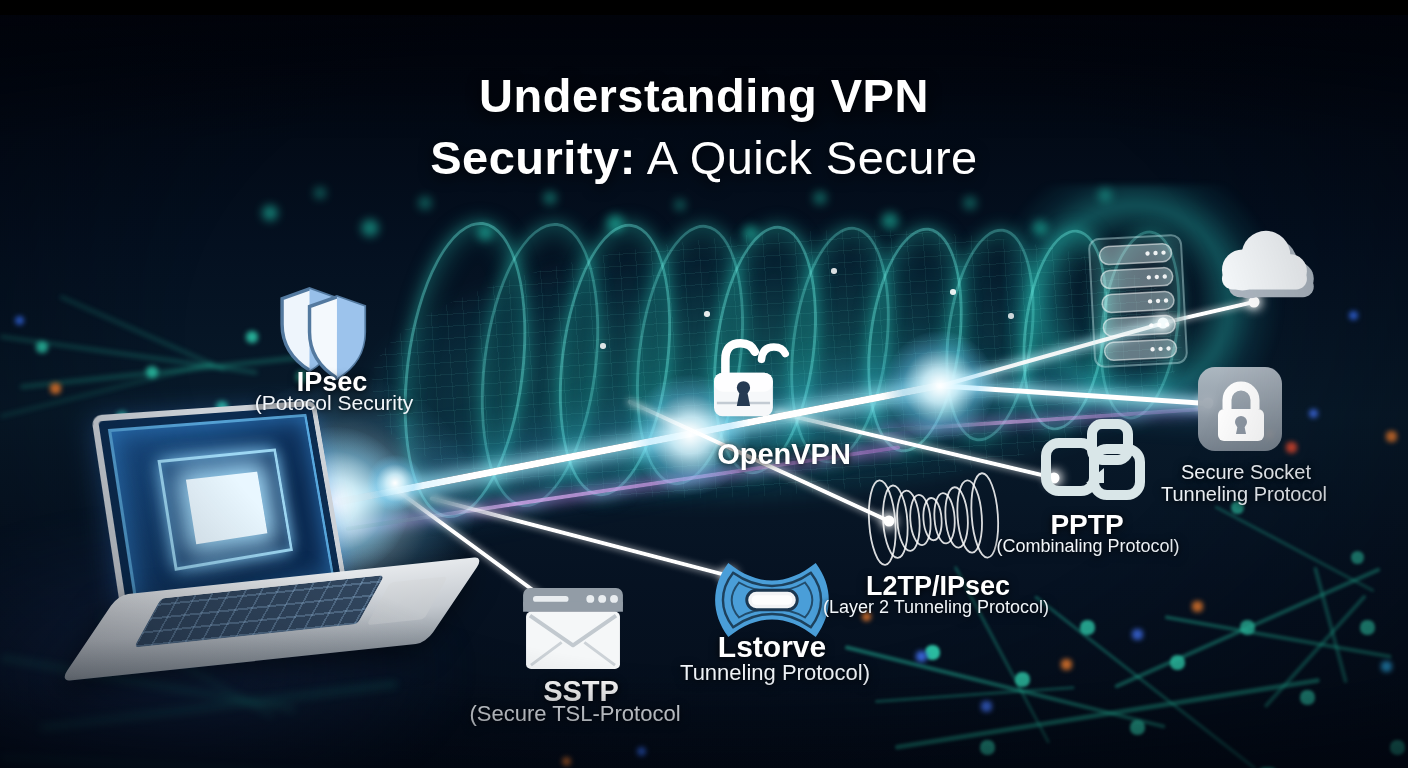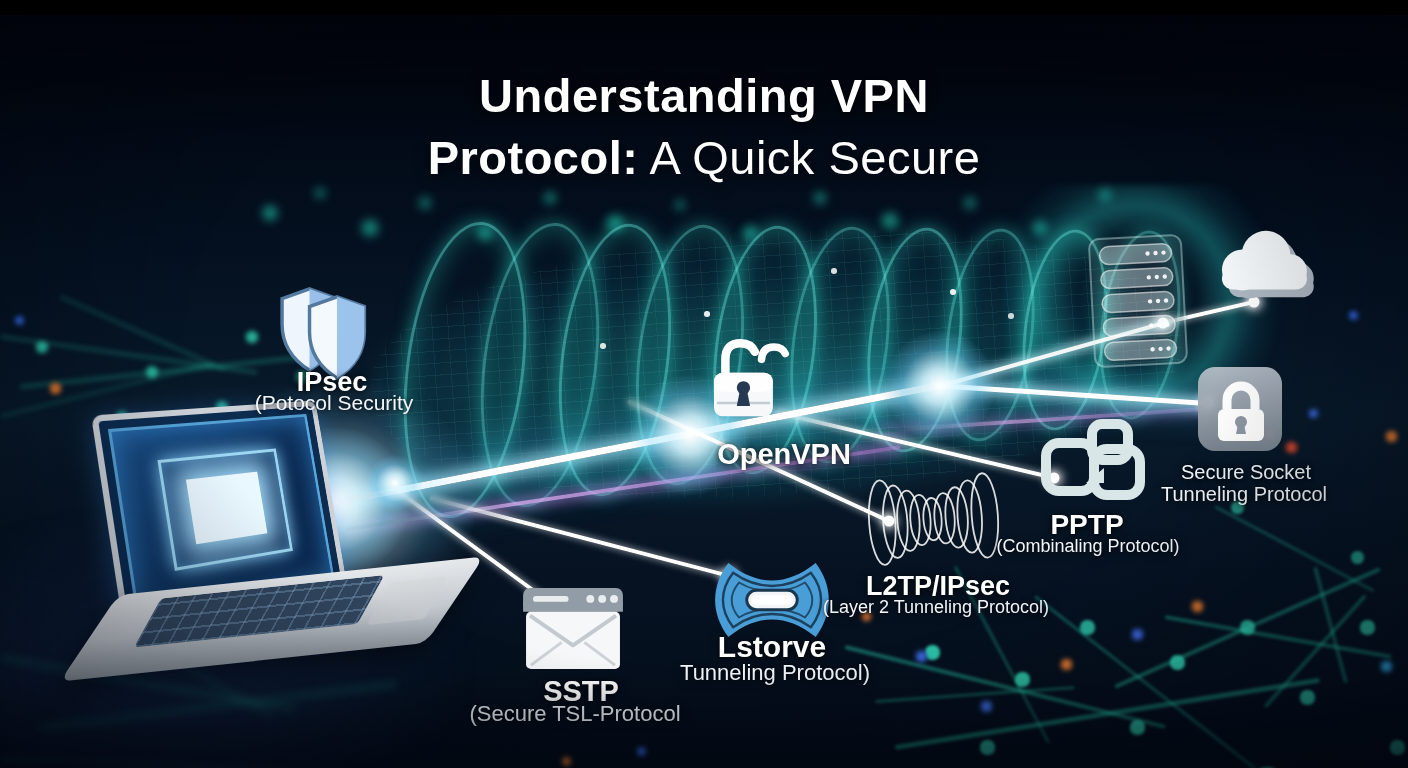--- a/index.html
+++ b/index.html
@@ -311,17 +311,17 @@
   <div class="lbl sub" style="left:1244px;top:468px;font-size:20px;">Tunneling Protocol</div>
 
   <div class="abs" style="inset:0;pointer-events:none;background:
     radial-gradient(ellipse at 50% 42%,transparent 52%,rgba(1,4,12,.55) 100%),
     linear-gradient(180deg,rgba(1,3,10,.75) 0%,transparent 16%),
     linear-gradient(0deg,rgba(1,4,12,.5) 0%,transparent 14%);"></div>
 
   <div class="title">
     <div class="b">Understanding VPN</div>
     <div>
-      <span class="b">Protocol:</span><span> A Quick Secure</span>
+      <span class="b">Security:</span><span> A Quick Secure</span>
     </div>
   </div>
 
 </div>
 
 </body></html>

